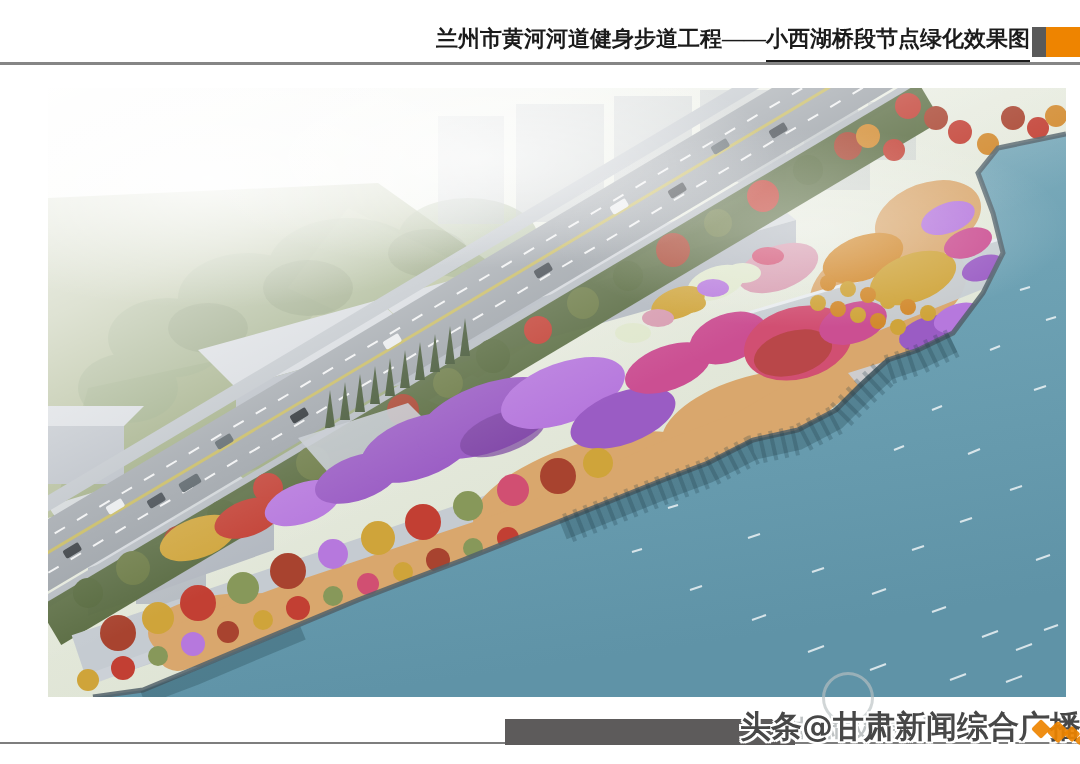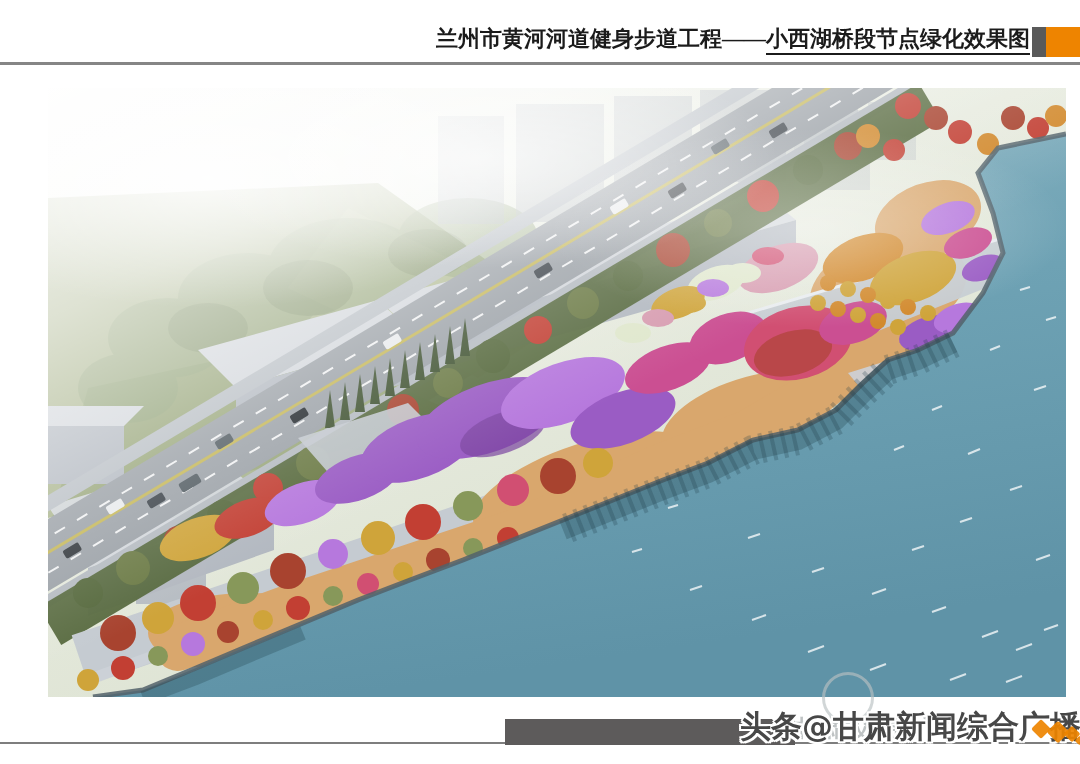--- a/index.html
+++ b/index.html
@@ -2,21 +2,21 @@
 <html style="--accent: #EE8400; --ink: #1b1b1b; --rule: #858585; --block_gray: #5a5a5a; --bar_gray: #5d5b5b; --wm_ink: #474747; --wm_faint: #b4b9ba; --water_1: #8ab4c2; --water_2: #5f93a7; --sand: #d9a76d; --plaza: #c6ccd2; --road: #9aa0a6; --sidewalk: #b8bec4; --field: #a9b48c; --haze_tree: #8da076; --tree_dark: #55683c; --tree_olive: #6b7a45; --conifer: #3e5130; --building_side: #b2b8c0; --building_top: #d2d6db; --shore: #52626a; --fl_purple: #9a5cc4; --fl_violet: #b678dd; --fl_magenta: #cb4f92; --fl_rose: #d14f72; --fl_red: #c23f33; --fl_red2: #a8432f; --fl_orange: #d28a2e; --fl_gold: #cfa43a; --fl_pink: #d79cb0; --fl_white: #dfe7cc; --fl_green: #87985a; --lane_yellow: #c9b84e;"><head>
 <meta charset="utf-8">
 <style>
   html,body{margin:0;padding:0;}
   body{width:1080px;height:764px;position:relative;background:#fff;overflow:hidden;
        font-family:"Liberation Sans", sans-serif;}
 
   
   .title-wrap{position:absolute;top:24px;right:50px;height:34px;white-space:nowrap;
     font-family:"Liberation Serif", serif;font-weight:bold;font-size:22px;color:var(--ink);}
-  .title-wrap .sub{border-bottom:2px solid var(--ink);padding-bottom:2px;font-family:Liberation Serif, serif;}
+  .title-wrap .sub{border-bottom:2px solid var(--ink);padding-bottom:9px;font-family:Liberation Serif, serif;}
   .hdr-block-gray{position:absolute;top:27px;left:1032px;width:14px;height:30px;background:var(--block_gray);}
   .hdr-block-orange{position:absolute;top:27px;left:1046px;width:34px;height:30px;background:var(--accent);}
   .hdr-rule{position:absolute;top:62px;left:0;width:1080px;height:3px;background:var(--rule);}
 
   
   figure.render{position:absolute;left:48px;top:88px;width:1018px;height:609px;margin:0;z-index:1;}
   figure.render svg{display:block;width:100%;height:100%;}
 
   
   .f-purple{fill:var(--fl_purple)} .f-violet{fill:var(--fl_violet)} .f-magenta{fill:var(--fl_magenta)}

